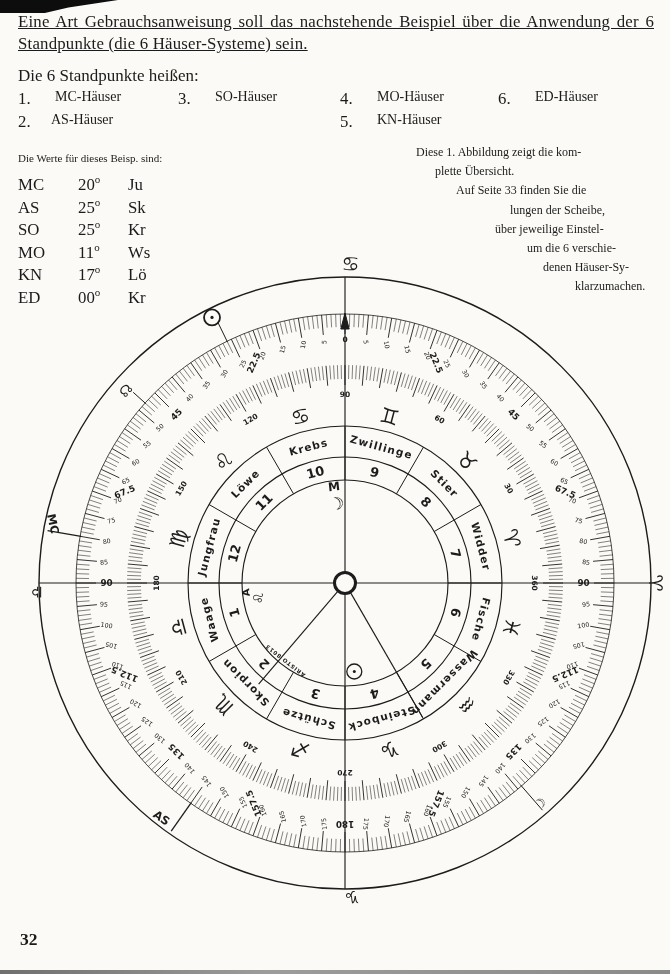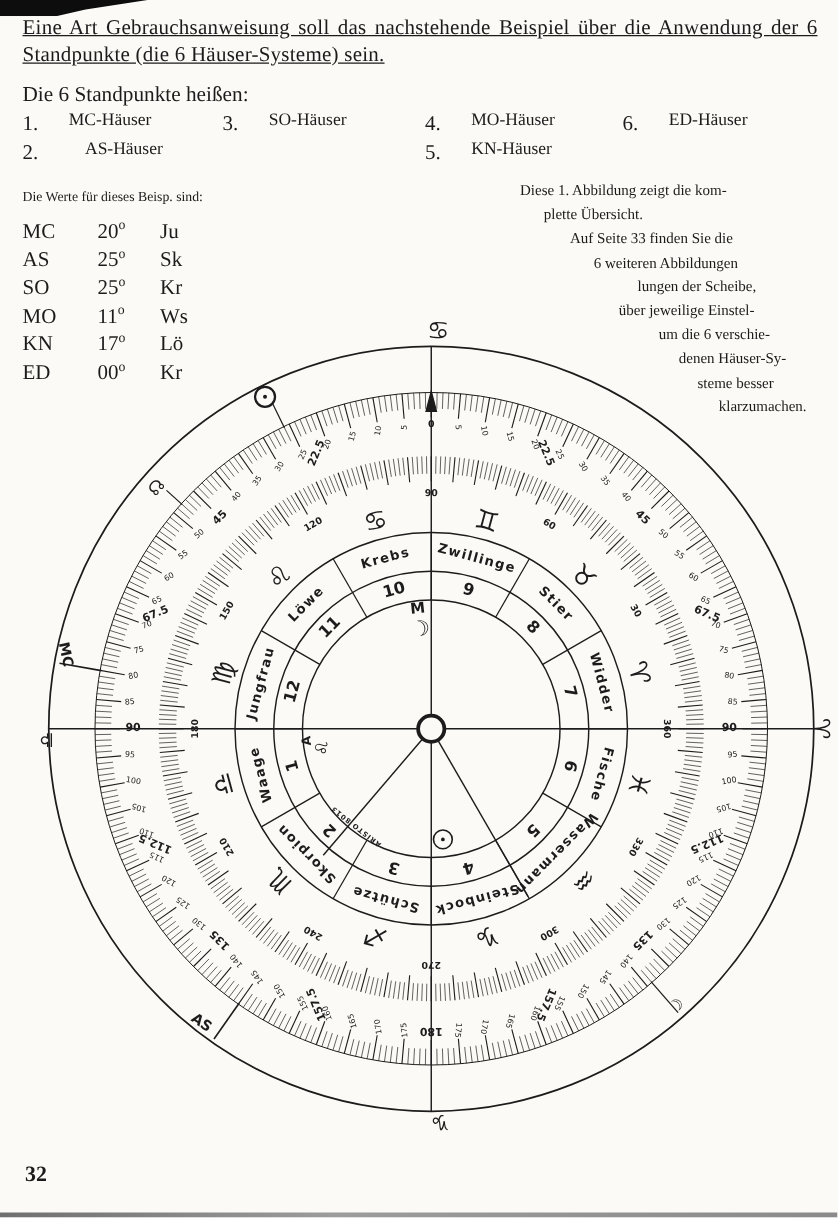--- a/index.html
+++ b/index.html
@@ -38,43 +38,41 @@
 <div id="sp-list">
     <div class="sp-num abs" style="left: 18px; top: 89px;">1.</div>
     <div class="sp-label abs" style="left: 55px; top: 89px;">MC-Häuser</div>
     <div class="sp-num abs" style="left: 178px; top: 89px;">3.</div>
     <div class="sp-label abs" style="left: 215px; top: 89px;">SO-Häuser</div>
     <div class="sp-num abs" style="left: 340px; top: 89px;">4.</div>
     <div class="sp-label abs" style="left: 377px; top: 89px;">MO-Häuser</div>
     <div class="sp-num abs" style="left: 498px; top: 89px;">6.</div>
     <div class="sp-label abs" style="left: 535px; top: 89px;">ED-Häuser</div>
     <div class="sp-num abs" style="left: 18px; top: 112px;">2.</div>
-    <div class="sp-label abs" style="left: 68px; top: 112px;">AS-Häuser</div>
+    <div class="sp-label abs" style="left: 51px; top: 112px;">AS-Häuser</div>
     <div class="sp-num abs" style="left: 340px; top: 112px;">5.</div>
     <div class="sp-label abs" style="left: 377px; top: 112px;">KN-Häuser</div>
   </div>
 <div class="abs" id="werte-head">Die Werte für dieses Beisp. sind:</div>
 <div id="werte-list">
     <div class="w-row" style="top: 175px;"><span class="w-name">MC</span><span class="w-deg">20<sup>o</sup></span><span>Ju</span></div>
     <div class="w-row" style="top: 197.6px;"><span class="w-name">AS</span><span class="w-deg">25<sup>o</sup></span><span>Sk</span></div>
     <div class="w-row" style="top: 220.2px;"><span class="w-name">SO</span><span class="w-deg">25<sup>o</sup></span><span>Kr</span></div>
     <div class="w-row" style="top: 242.8px;"><span class="w-name">MO</span><span class="w-deg">11<sup>o</sup></span><span>Ws</span></div>
     <div class="w-row" style="top: 265.4px;"><span class="w-name">KN</span><span class="w-deg">17<sup>o</sup></span><span>Lö</span></div>
     <div class="w-row" style="top: 288px;"><span class="w-name">ED</span><span class="w-deg">00<sup>o</sup></span><span>Kr</span></div>
   </div>
 <div class="abs" id="fig-note">
     <div style="padding-left: 38px;">Diese 1. Abbildung zeigt die kom-</div>
     <div style="padding-left: 57px;">plette Übersicht.</div>
     <div style="padding-left: 78px;">Auf Seite 33 finden Sie die</div>
-    <div style="padding-left: 97px;">6 weiteren Abbildungen</div>
     <div style="padding-left: 132px;">lungen der Scheibe,</div>
     <div style="padding-left: 117px;">über jeweilige Einstel-</div>
     <div style="padding-left: 149px;">um die 6 verschie-</div>
     <div style="padding-left: 165px;">denen Häuser-Sy-</div>
-    <div style="padding-left: 180px;">steme besser</div>
     <div style="padding-left: 197px;">klarzumachen.</div>
   </div>
 <div class="abs" id="page-num">32</div>
 
 <svg class="abs" id="dial-svg" width="670" height="974" viewBox="0 0 670 974">
     <g>
       <circle cx="345" cy="583" r="306" stroke-width="1.4" fill="none"></circle>
     </g>
     <g>
       <circle cx="345" cy="583" r="269" stroke-width="0.8" fill="none"></circle>

